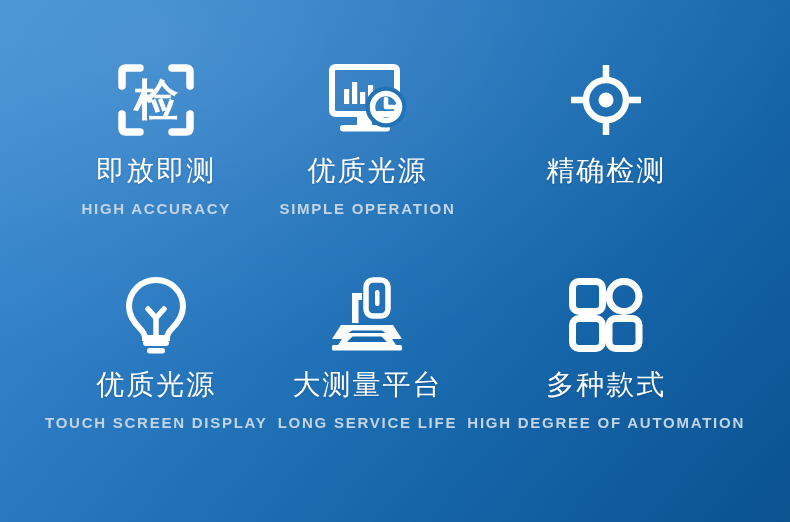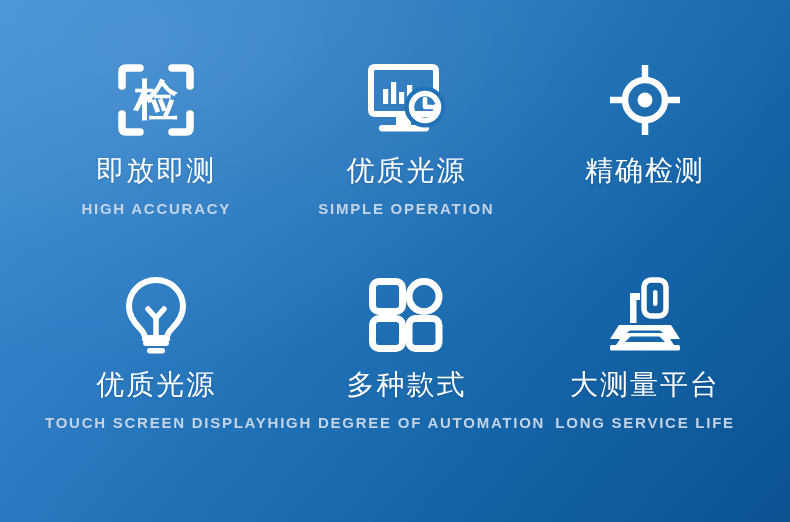--- a/index.html
+++ b/index.html
@@ -166,47 +166,47 @@
           <rect x="22" y="64" width="26" height="6" rx="3" fill="#ffffff"></rect>
           <rect x="26" y="72" width="18" height="5.5" rx="2.7" fill="#ffffff"></rect>
         </svg>
       </div>
       <div class="cn-title">优质光源</div>
       <div class="en-sub">TOUCH SCREEN DISPLAY</div>
     </div>
 
     <div class="cell row-2">
       <div class="icon-wrap">
+        <svg width="86" height="76" viewBox="0 0 86 76" fill="none">
+
+          <rect x="42" y="3" width="22" height="36" rx="7" fill="none" stroke="#ffffff" stroke-width="5.5"></rect>
+          <rect x="51" y="13" width="4.5" height="16" rx="2.2" fill="#ffffff"></rect>
+
+          <path d="M28 16 L38 16 L38 23 L34.5 23 L34.5 46 L28 46 Z" fill="#ffffff"></path>
+
+          <path d="M17 48 L69 48 L78 62 L8 62 Z" fill="#ffffff"></path>
+          <path d="M28 53.5 L58 53.5 L63.5 57.5 L22.5 57.5 Z" fill="#1868ac"></path>
+
+          <path d="M22 56 L64 56 L72 68 L14 68 Z" fill="#ffffff"></path>
+          <path d="M28.5 59.5 L57.5 59.5 L63 65 L23 65 Z" fill="#1868ac"></path>
+
+          <rect x="8" y="68" width="70" height="5.5" rx="1.5" fill="#ffffff"></rect>
+        </svg>
+      </div>
+      <div class="cn-title">大测量平台</div>
+      <div class="en-sub">LONG SERVICE LIFE</div>
+    </div>
+
+    <div class="cell row-2">
+      <div class="icon-wrap">
         <svg width="76" height="76" viewBox="0 0 76 76" fill="none">
           <rect x="4.5" y="4.5" width="30" height="30" rx="6.5" fill="none" stroke="#ffffff" stroke-width="7"></rect>
           <circle cx="56" cy="19.5" r="15" fill="none" stroke="#ffffff" stroke-width="7"></circle>
           <rect x="4.5" y="41.5" width="30" height="30" rx="6.5" fill="none" stroke="#ffffff" stroke-width="7"></rect>
           <rect x="41" y="41.5" width="30" height="30" rx="6.5" fill="none" stroke="#ffffff" stroke-width="7"></rect>
         </svg>
       </div>
       <div class="cn-title">多种款式</div>
       <div class="en-sub">HIGH DEGREE OF AUTOMATION</div>
     </div>
 
-    <div class="cell row-2">
-      <div class="icon-wrap">
-        <svg width="86" height="76" viewBox="0 0 86 76" fill="none">
-
-          <rect x="42" y="3" width="22" height="36" rx="7" fill="none" stroke="#ffffff" stroke-width="5.5"></rect>
-          <rect x="51" y="13" width="4.5" height="16" rx="2.2" fill="#ffffff"></rect>
-
-          <path d="M28 16 L38 16 L38 23 L34.5 23 L34.5 46 L28 46 Z" fill="#ffffff"></path>
-
-          <path d="M17 48 L69 48 L78 62 L8 62 Z" fill="#ffffff"></path>
-          <path d="M28 53.5 L58 53.5 L63.5 57.5 L22.5 57.5 Z" fill="#1868ac"></path>
-
-          <path d="M22 56 L64 56 L72 68 L14 68 Z" fill="#ffffff"></path>
-          <path d="M28.5 59.5 L57.5 59.5 L63 65 L23 65 Z" fill="#1868ac"></path>
-
-          <rect x="8" y="68" width="70" height="5.5" rx="1.5" fill="#ffffff"></rect>
-        </svg>
-      </div>
-      <div class="cn-title">大测量平台</div>
-      <div class="en-sub">LONG SERVICE LIFE</div>
-    </div>
-
   </div>
 </div>
 
 </body></html>

